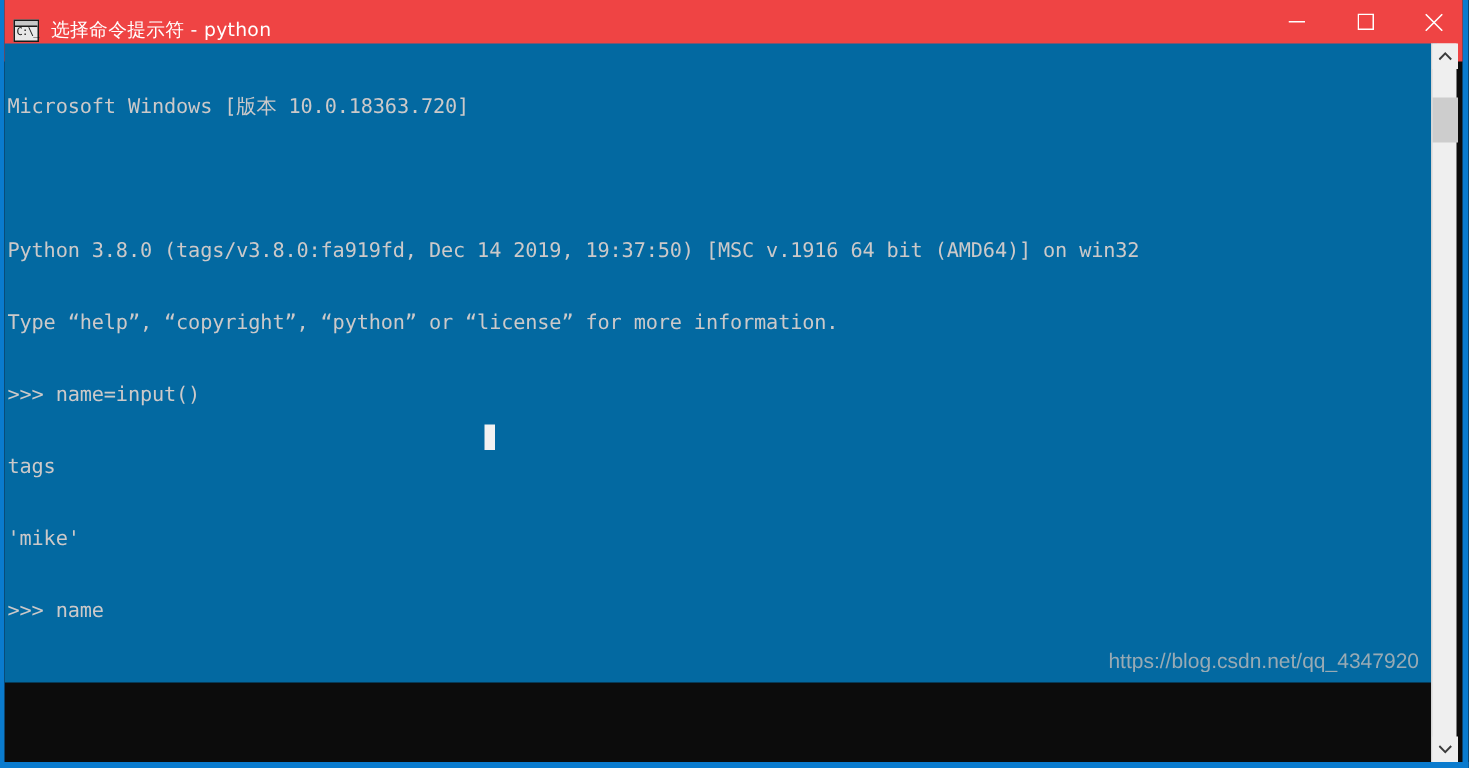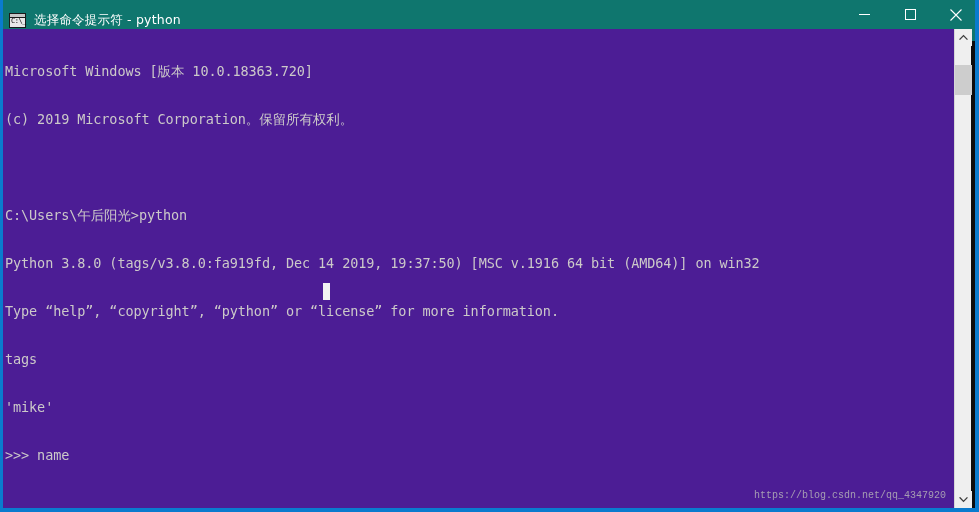--- a/index.html
+++ b/index.html
@@ -26,21 +26,21 @@
     overflow: hidden;
   }
 
   
   #titlebar {
     position: absolute;
     top: 0;
     left: -3px;
     width: 979px;
     height: 41px;
-    background: #0f766e;
+    background: #ef4444;
     display: flex;
     align-items: center;
     user-select: none;
   }
   #title-icon {
     width: 17px;
     height: 15px;
     margin-left: 9px;
     margin-right: 8px;
     background: #e8e8e8;
@@ -91,22 +91,22 @@
     color: #ffffff;
   }
   .win-btn svg { display: block; }
 
   
   #console {
     position: absolute;
     top: 29px;
     left: 0;
     width: 955px;
-    height: 479px;
-    background: #4c1d95;
+    height: 426px;
+    background: #0369a1;
     overflow: hidden;
   }
   #console-lines {
     position: absolute;
     top: 2px;
     left: 2px;
     font-family: "DejaVu Sans Mono", monospace;
     font-size: 13.5px;
     line-height: 16px;
     color: #ccc9c9;
@@ -126,22 +126,22 @@
     width: 7px;
     height: 17px;
     background: #f2f2f2;
   }
 
   
   #watermark {
     position: absolute;
     right: 12px;
     bottom: 7px;
-    font-family: Liberation Mono, monospace;
-    font-size: 10px;
+    font-family: Liberation Sans, sans-serif;
+    font-size: 14px;
     color: #b9b9b9;
     opacity: 0.82;
     white-space: nowrap;
   }
 
   
   #scrollbar {
     position: absolute;
     top: 29px;
     right: 4px;
@@ -201,25 +201,24 @@
         <svg width="12" height="12" viewBox="0 0 12 12" aria-hidden="true">
           <path d="M0.5 0.5 L11.5 11.5 M11.5 0.5 L0.5 11.5" stroke="#ffffff" stroke-width="1.1" fill="none"></path>
         </svg>
       </div>
     </div>
   </div>
 
   <div id="console">
     <div id="console-lines">
       <div class="cline">Microsoft Windows [版本 10.0.18363.720]</div>
-      <div class="cline">(c) 2019 Microsoft Corporation。保留所有权利。</div>
       <div class="cline"></div>
-      <div class="cline">C:\Users\午后阳光&gt;python</div>
       <div class="cline">Python 3.8.0 (tags/v3.8.0:fa919fd, Dec 14 2019, 19:37:50) [MSC v.1916 64 bit (AMD64)] on win32</div>
       <div class="cline">Type “help”, “copyright”, “python” or “license” for more information.</div>
+      <div class="cline">&gt;&gt;&gt; name=input()</div>
       <div class="cline">tags</div>
       <div class="cline">'mike'</div>
       <div class="cline">&gt;&gt;&gt; name</div>
       
       
       
     </div>
 
     <div id="mouse-cursor"></div>
 

